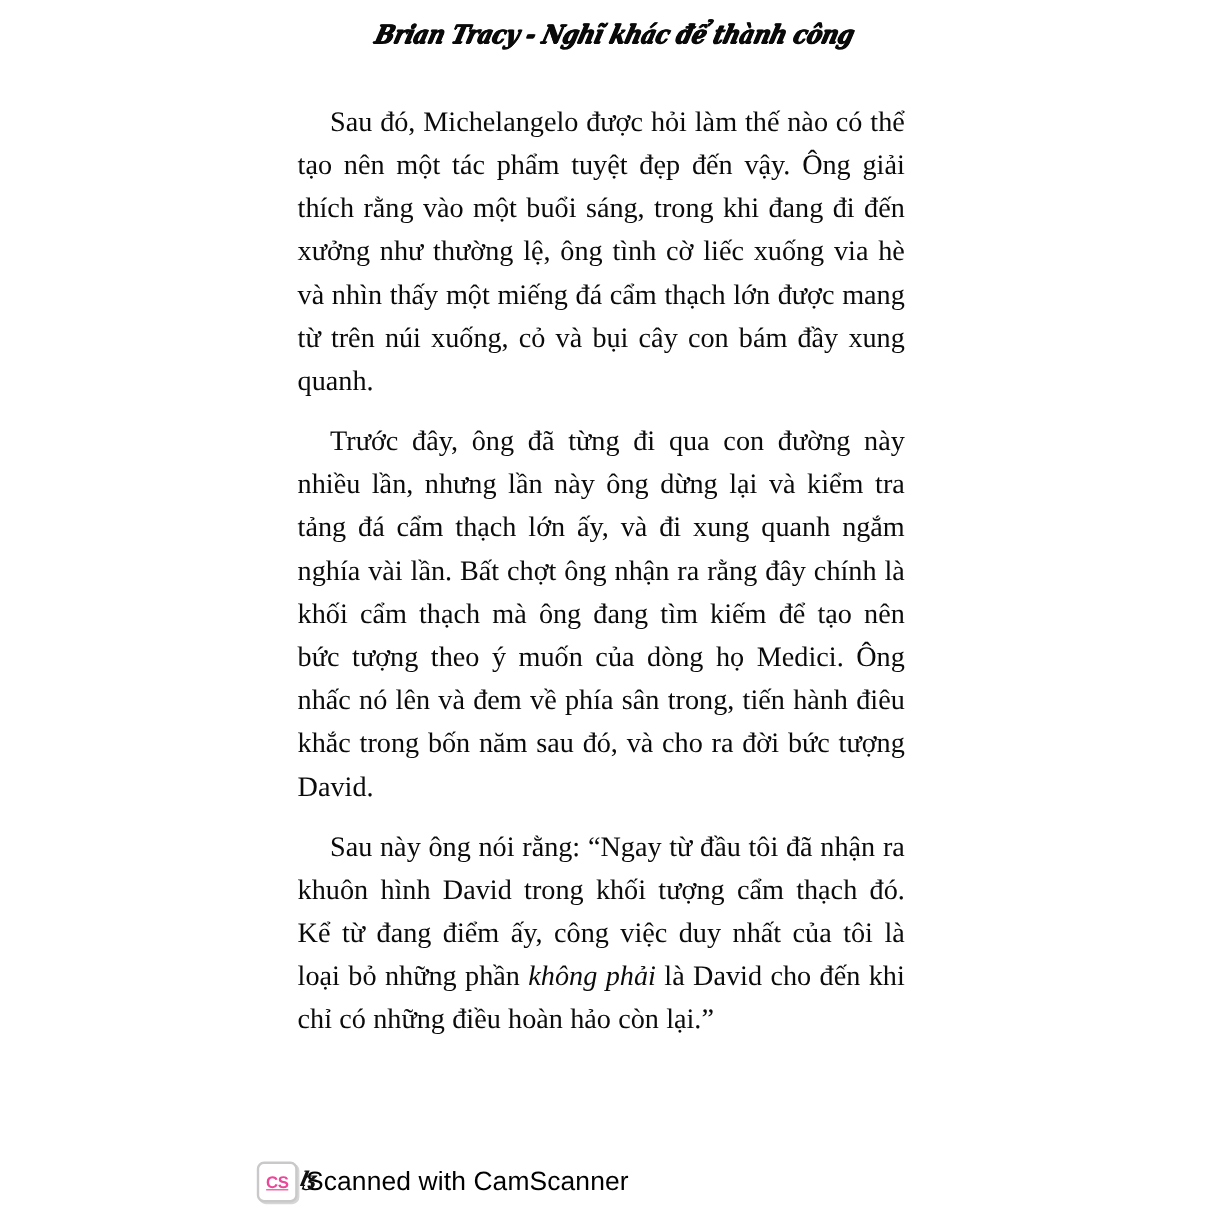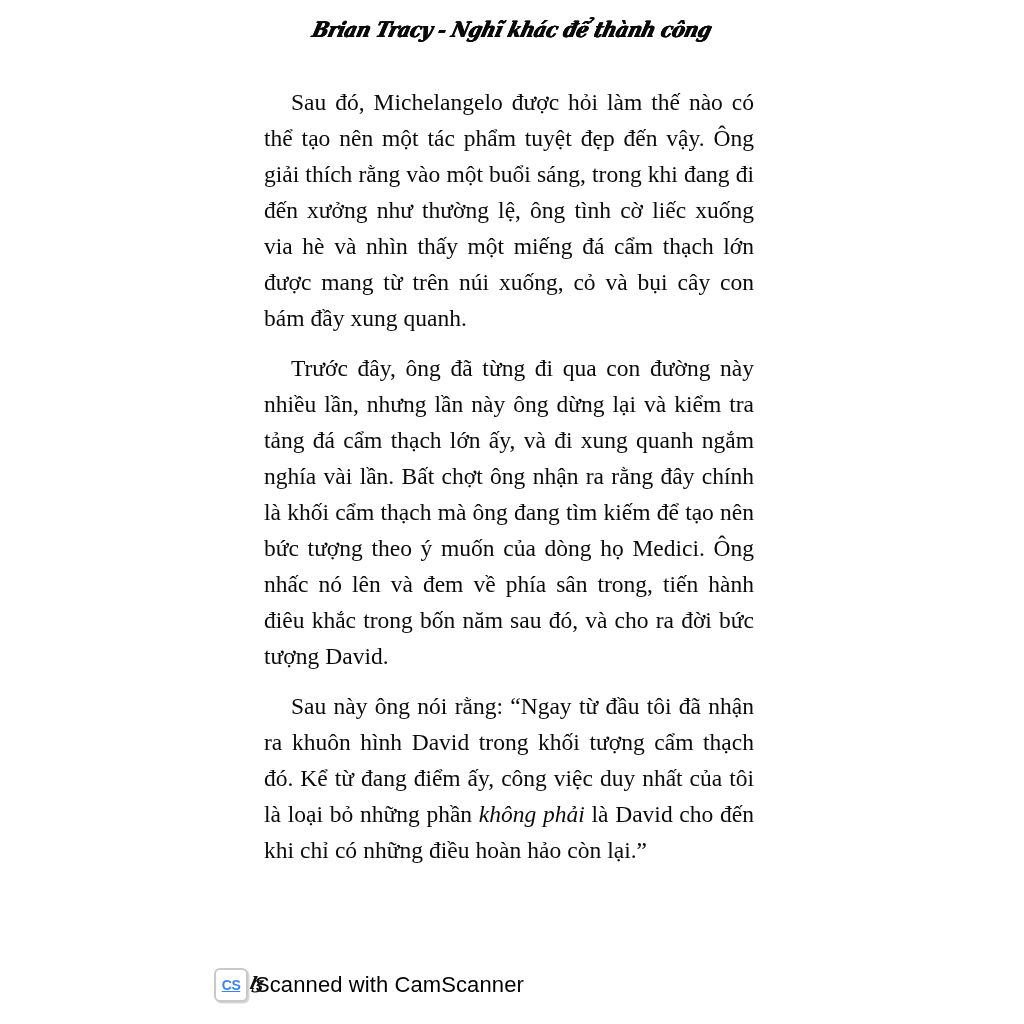--- a/index.html
+++ b/index.html
@@ -43,21 +43,21 @@
   }
 
   
   .text-column {
     position: absolute;
     left: 248px;
     top: 84px;
     width: 506px;
   }
   .para {
-    margin: 0 0 14px 16px;
+    margin: 0 0 14px 0;
     text-align: justify;
     text-justify: inter-word;
     text-indent: 27px;
     font-size: 23.5px;
     line-height: 36px;
     color: #0b0b0b;
     word-spacing: 0.2px;
     -webkit-font-smoothing: none;
   }
   .para:last-child {
@@ -81,21 +81,21 @@
     border-radius: 6px;
     border: 2px solid #c9c9c9;
     background: #ffffff;
     box-shadow: 1.5px 1.5px 0 0 #d6d6d6;
     display: flex;
     align-items: center;
     justify-content: center;
     font-family: "Liberation Sans", sans-serif;
     font-size: 14px;
     font-weight: 700;
-    color: #3b82f6;
+    color: #ec4899;
     letter-spacing: -0.5px;
     text-decoration: underline;
   }
   .wm-text {
     font-family: "Liberation Sans", "DejaVu Sans", sans-serif;
     font-size: 22px;
     color: #000000;
     letter-spacing: 0.1px;
     white-space: nowrap;
   }

